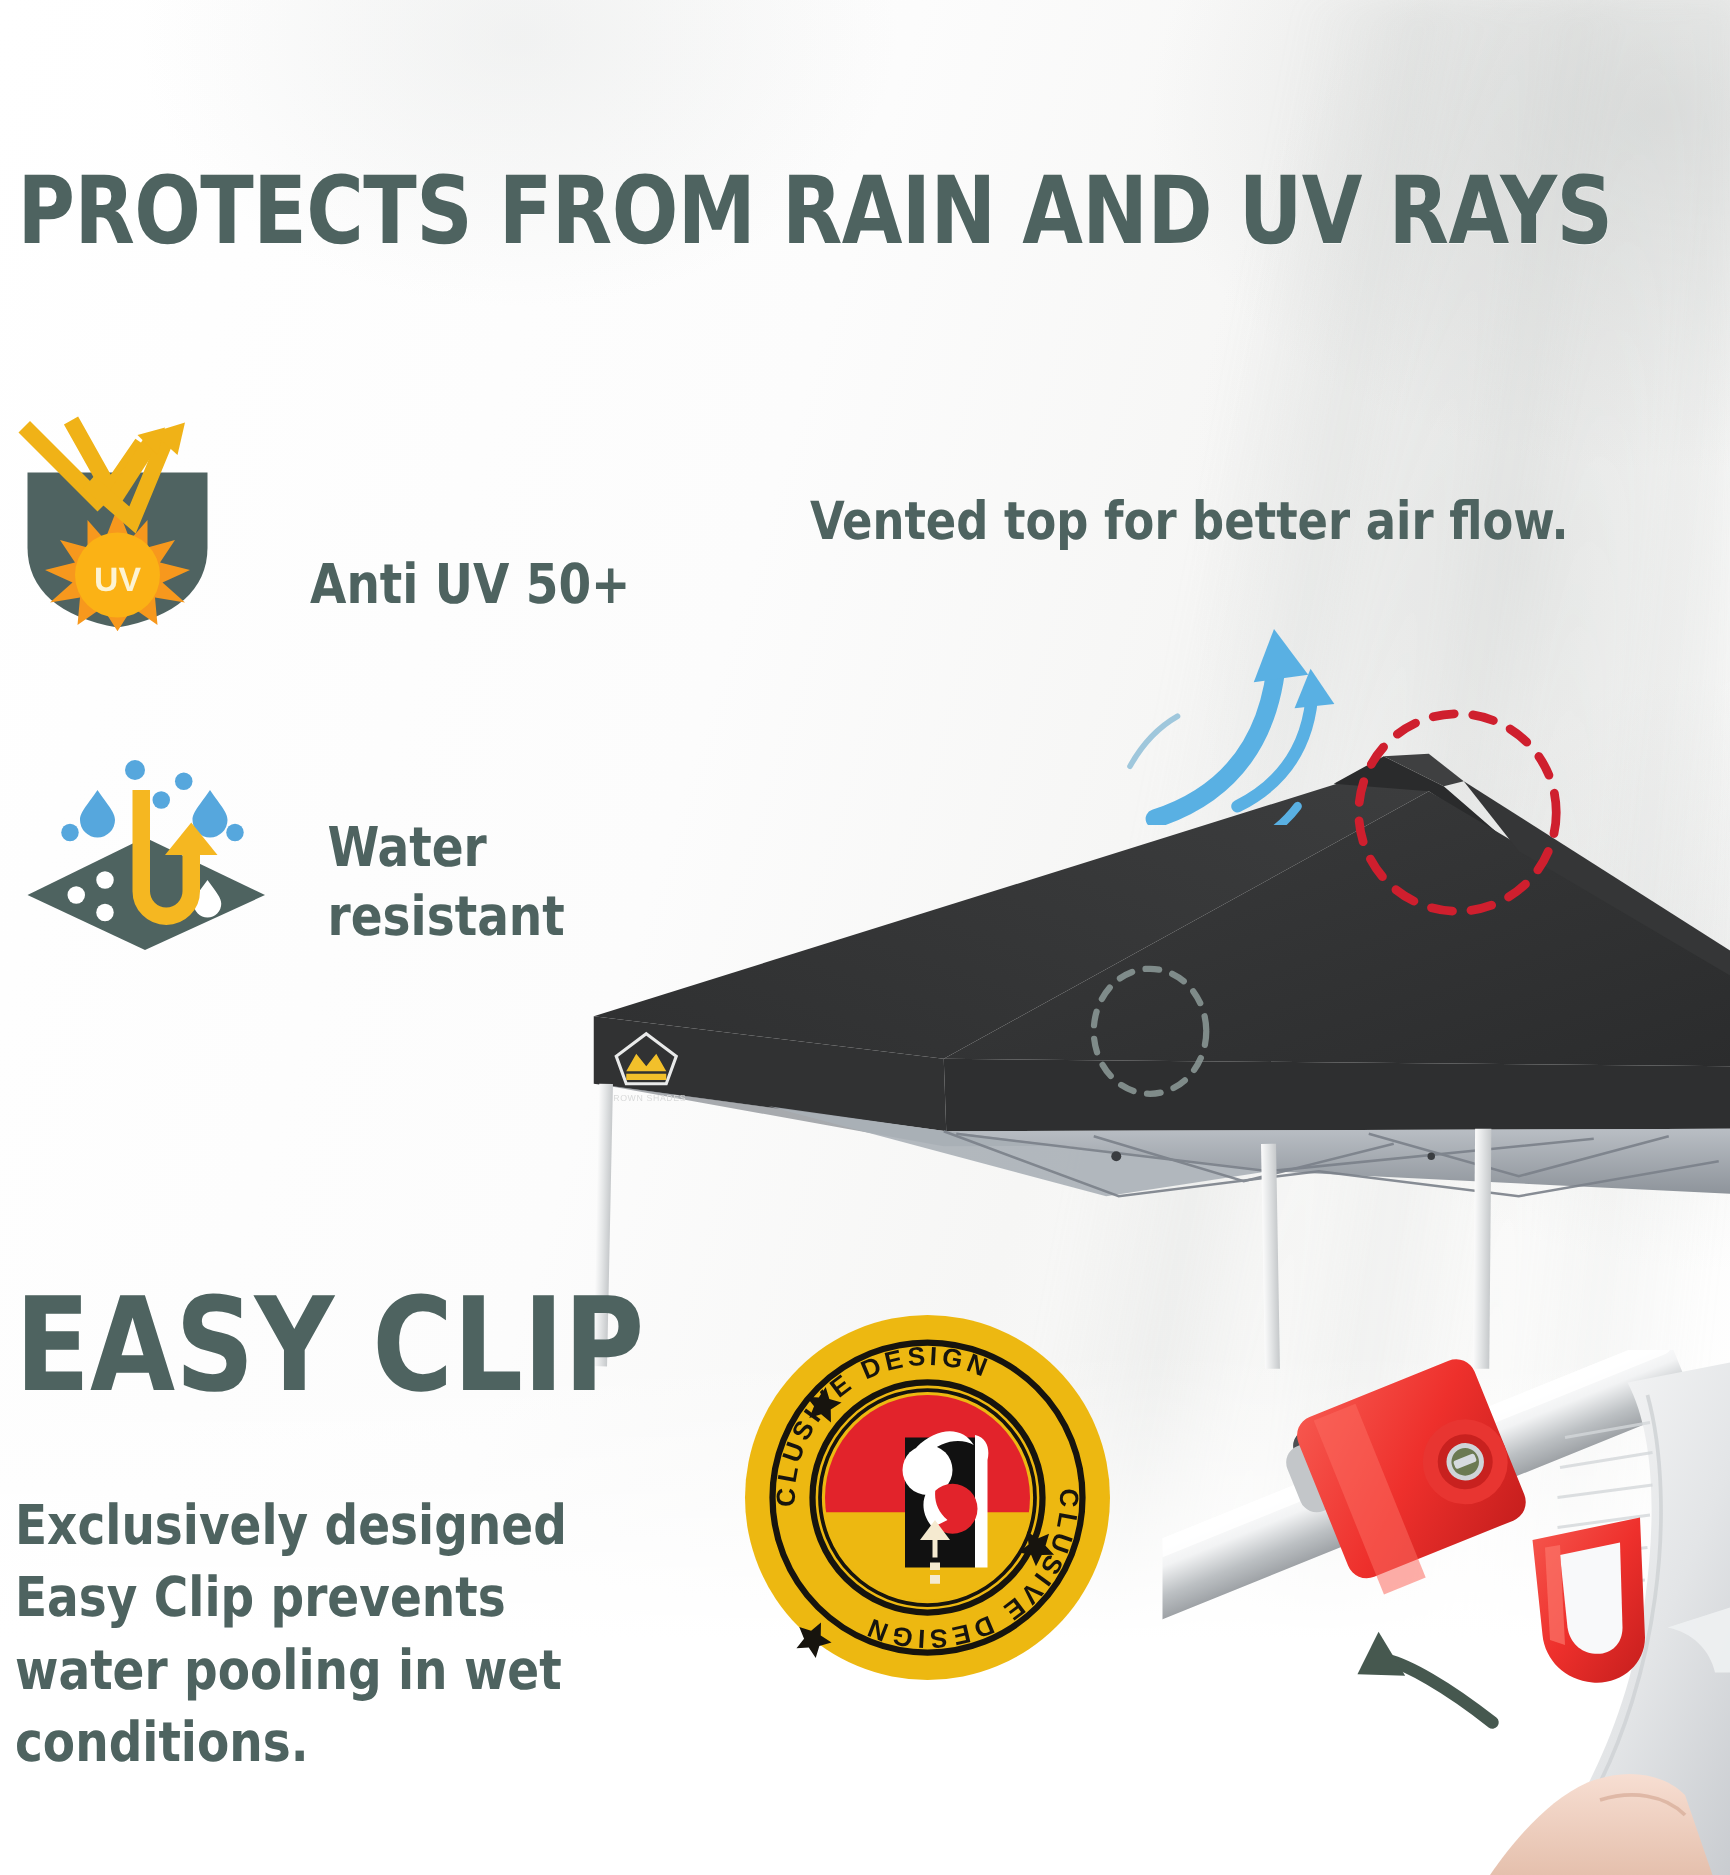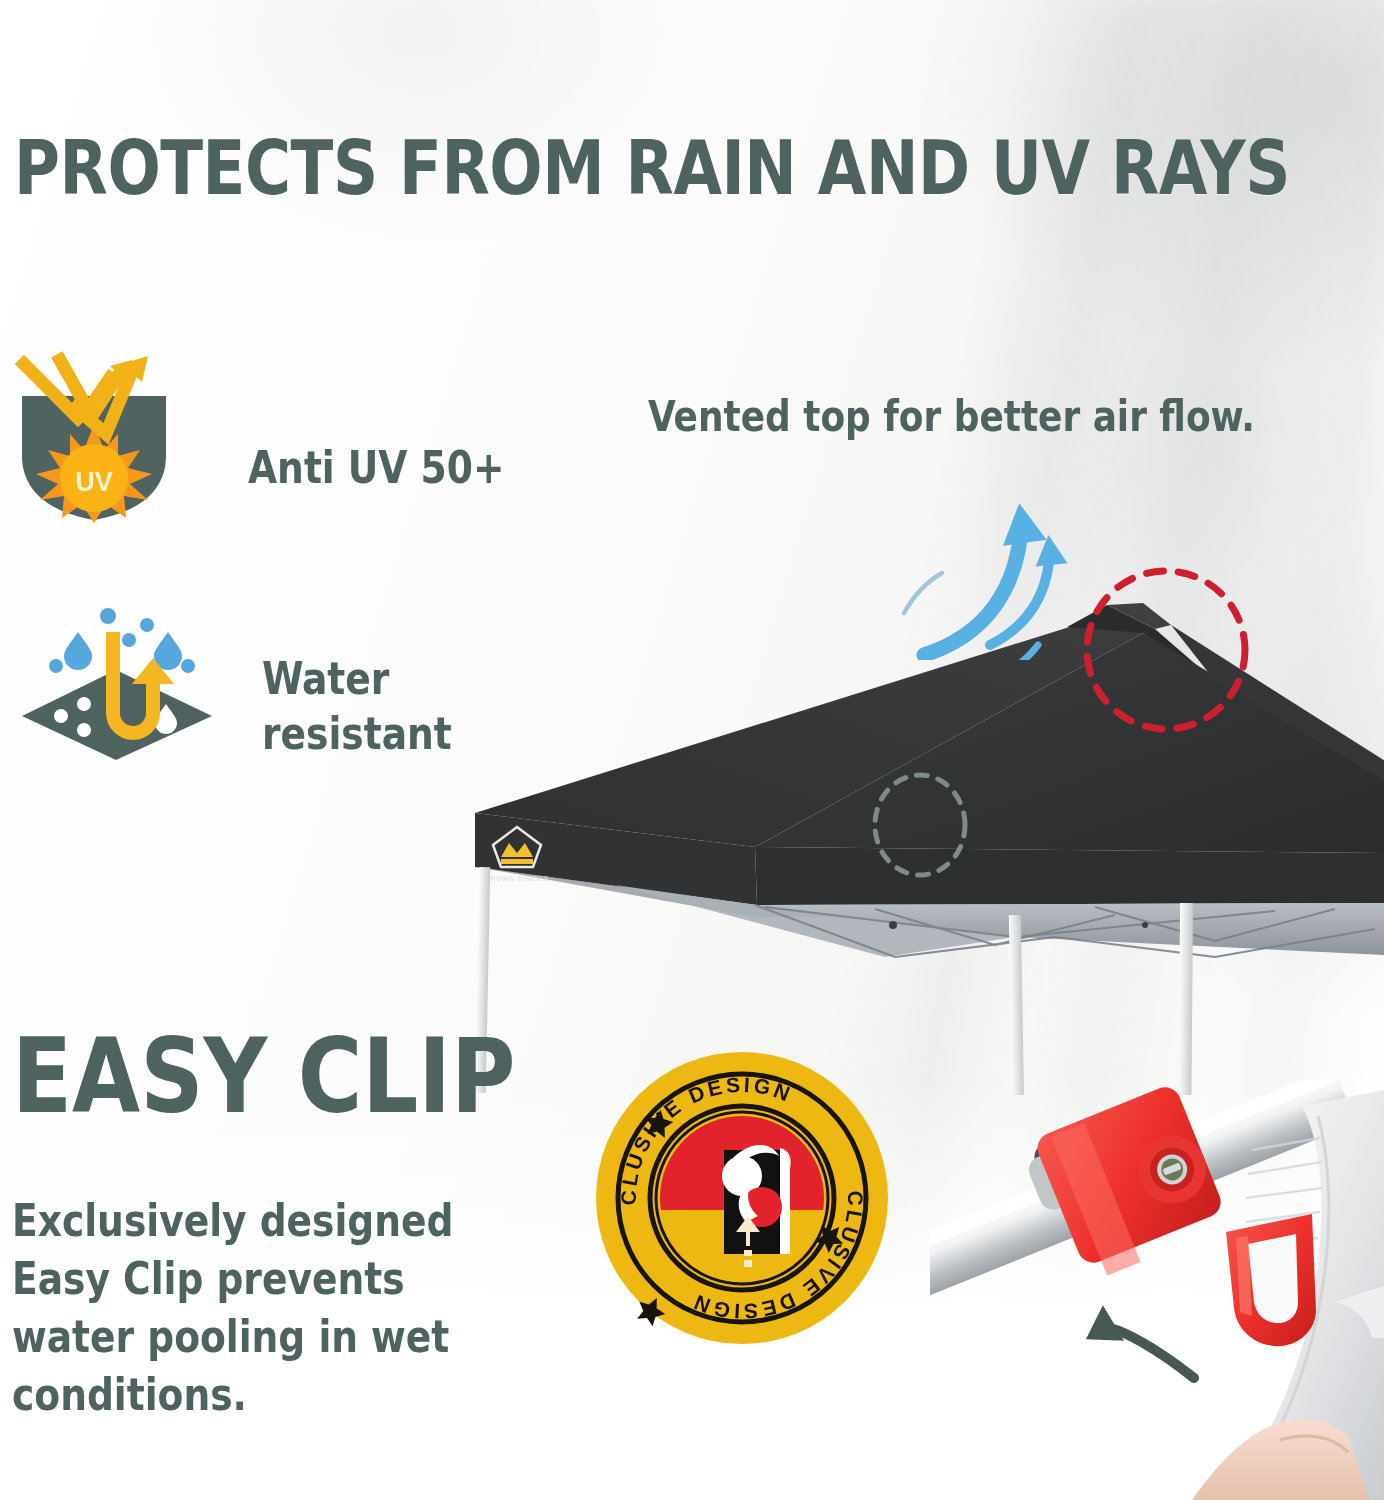--- a/index.html
+++ b/index.html
@@ -71,21 +71,21 @@
   #canopy-wrap{ left:455px; top:585px; width:930px; height:510px; z-index:4; }
   #canopy-wrap svg{ display:block; }
 
   
   #clip-wrap{ left:930px; top:1080px; width:454px; height:420px; z-index:6; }
 
   
   #badge{ left:594px; top:1050px; width:296px; height:296px; z-index:7; }
 
   
-  #uv-icon{ left:14px; top:338px; width:160px; height:185px; z-index:8; }
+  #uv-icon{ left:14px; top:320px; width:160px; height:185px; z-index:8; }
   #water-icon{ left:16px; top:608px; width:200px; height:155px; z-index:8; }
 </style>
 </head>
 <body>
 
 <div id="bg-wash"></div>
 <div id="bg-streaks"></div>
 <div id="bg-bottom"></div>
 
 <div class="hdr">PROTECTS FROM RAIN AND UV RAYS</div>

